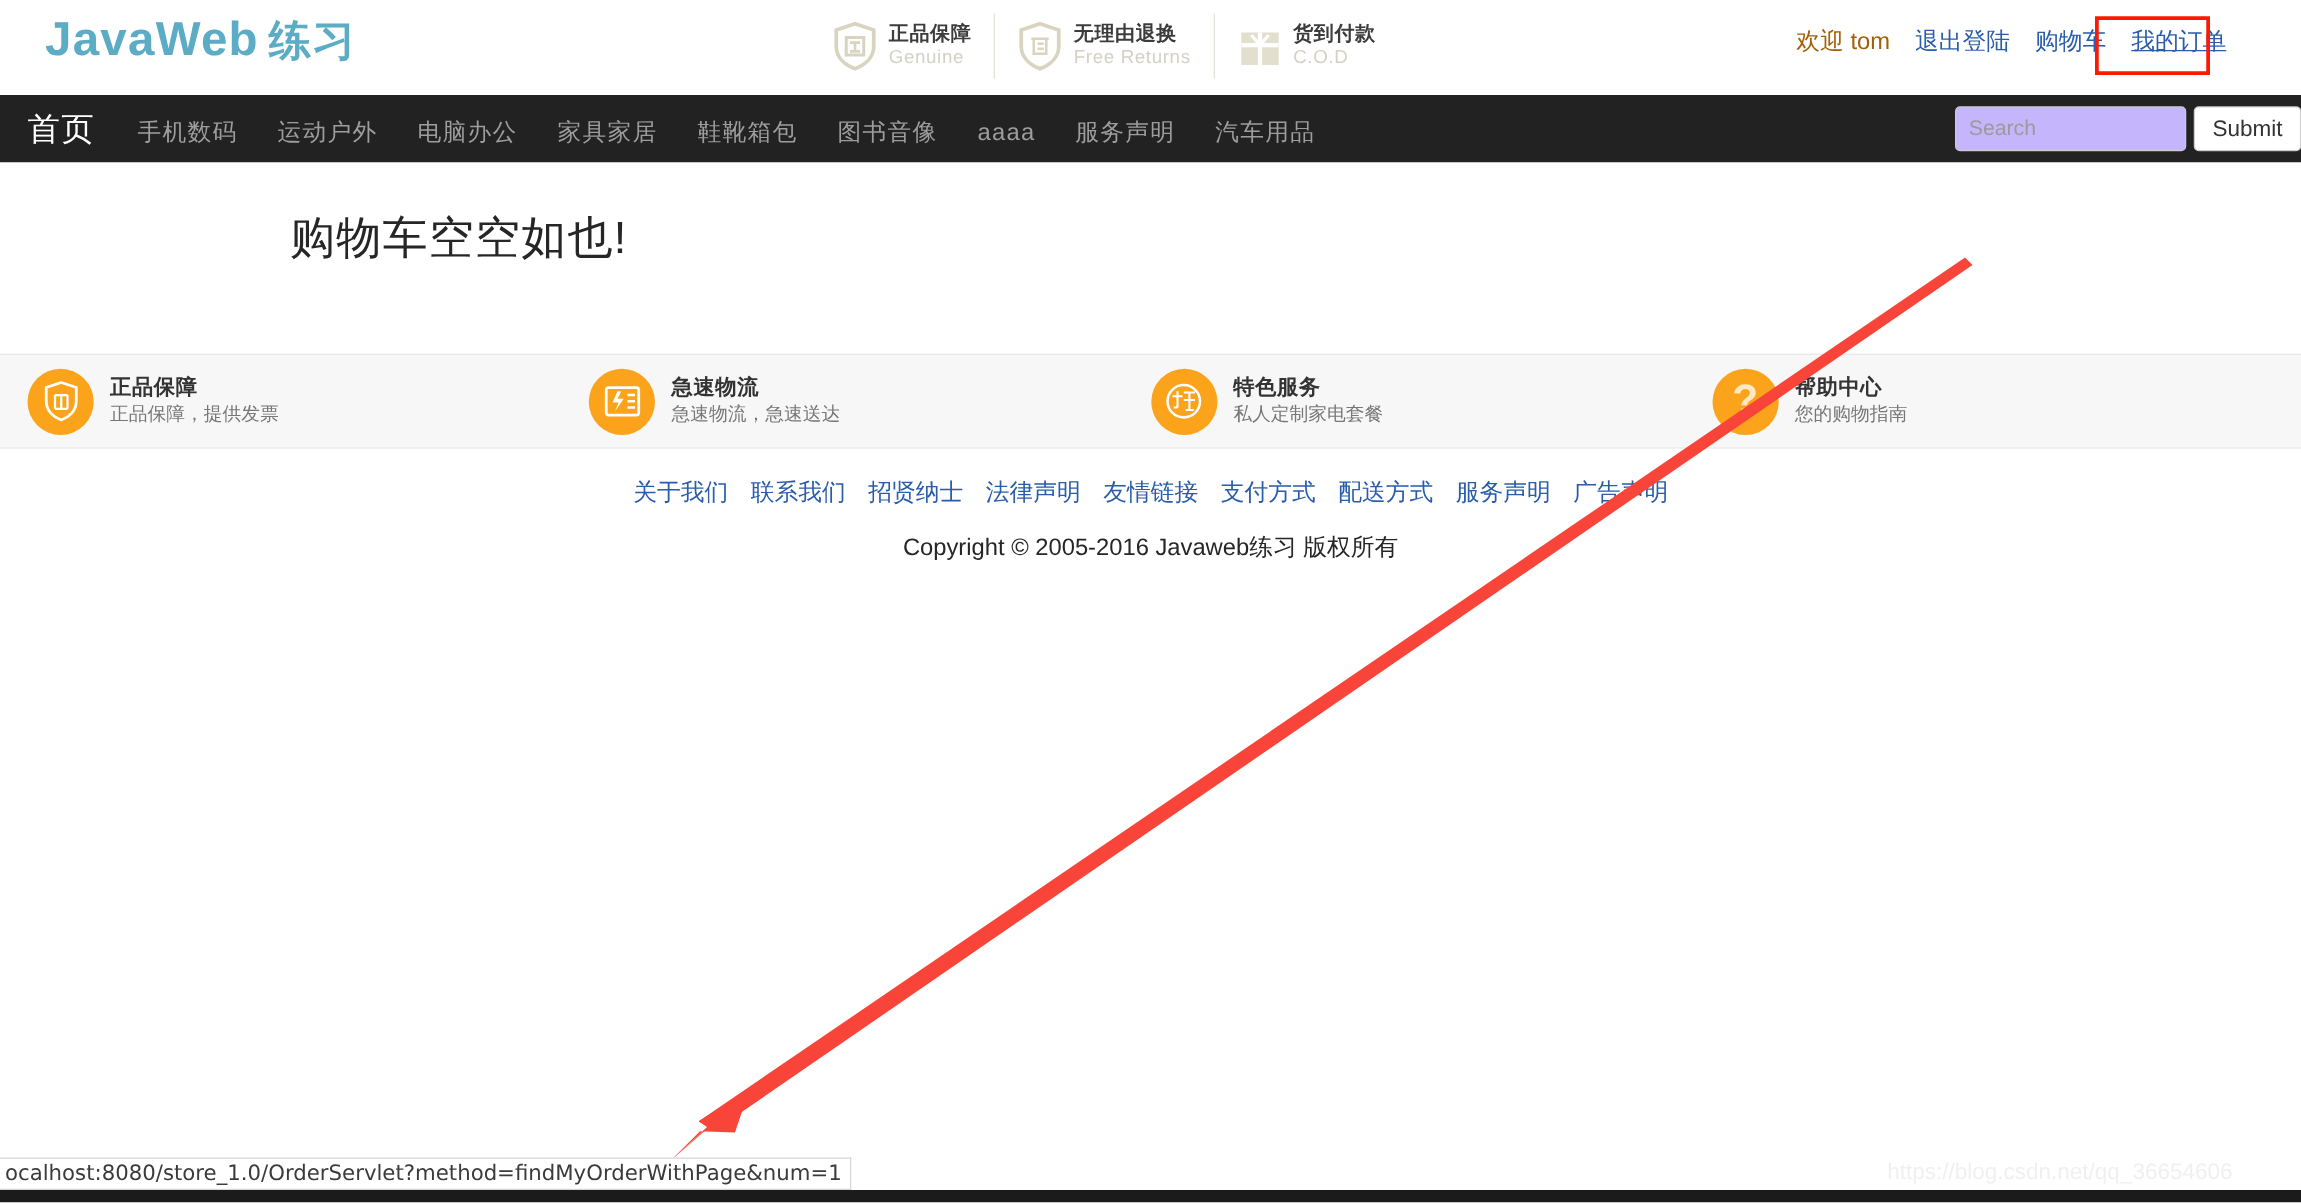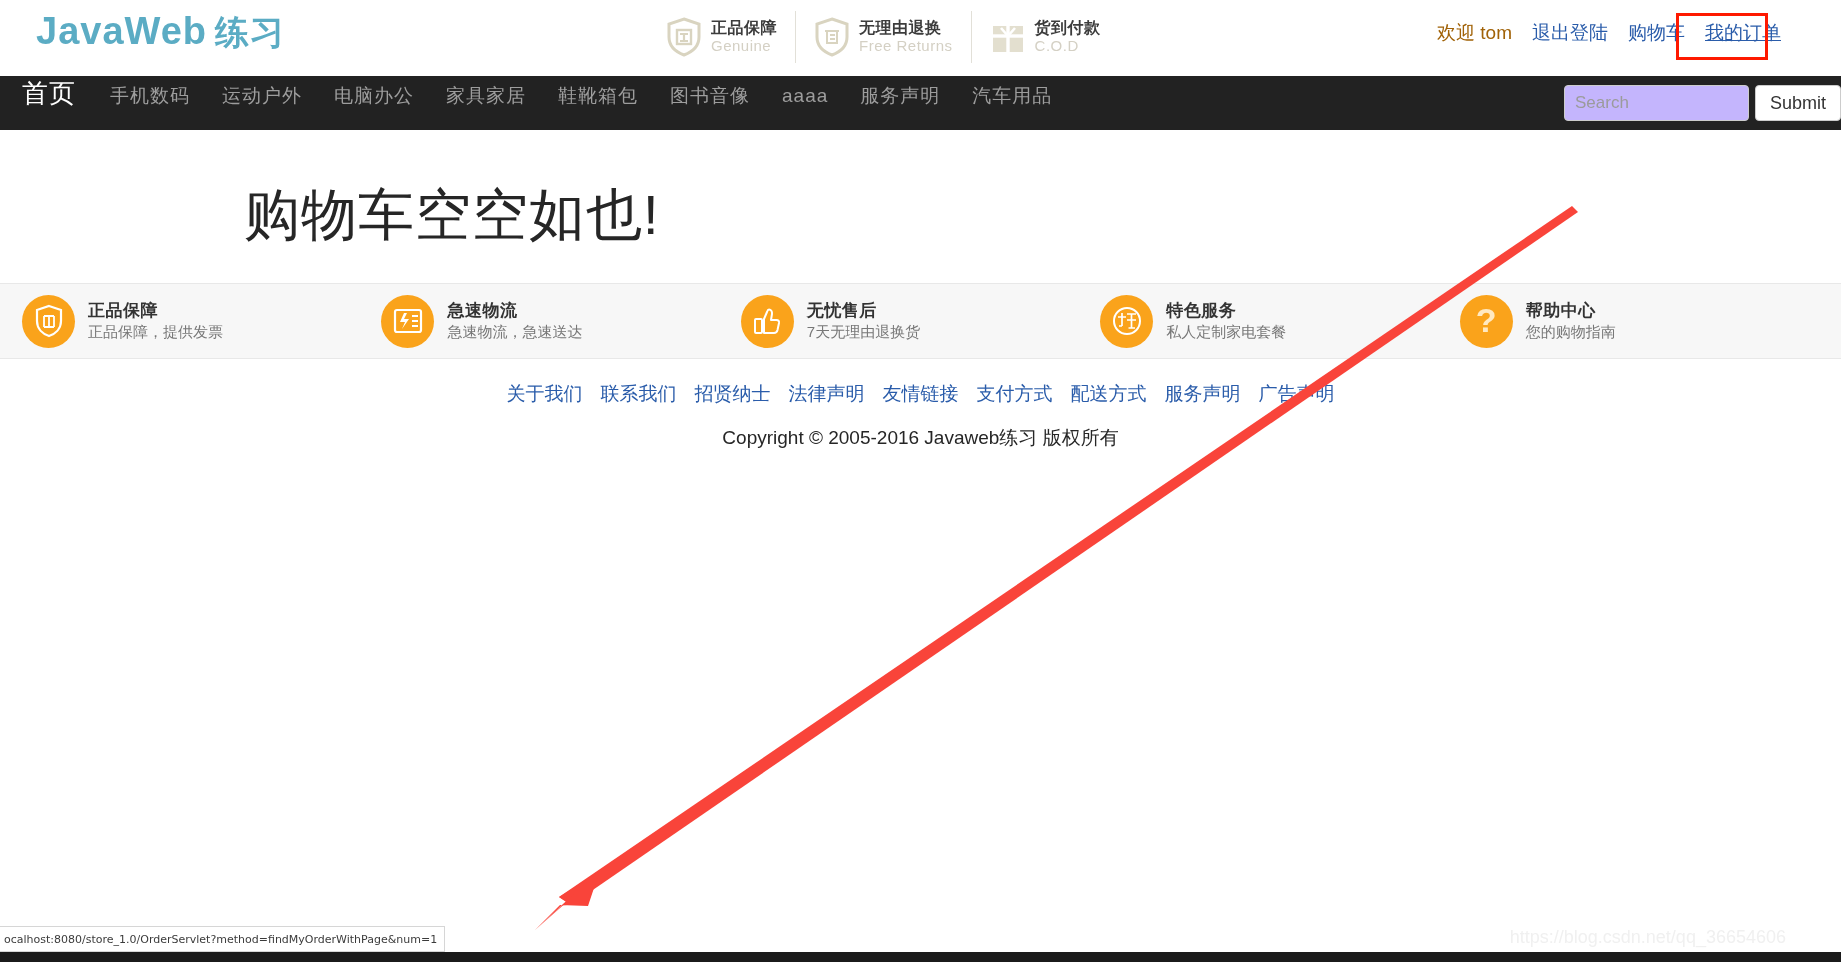--- a/index.html
+++ b/index.html
@@ -81,21 +81,21 @@
     border: 3px solid #fe1900;
     pointer-events: none;
   }
 
   
   .navbar {
     position: relative;
     height: 54px;
     background: #222222;
     display: flex;
-    align-items: flex-start;
+    align-items: center;
   }
   .nav-list {
     display: flex;
     align-items: baseline;
     padding-left: 22px;
   }
   .nav-home {
     color: #ffffff;
     font-size: 26px;
     margin-right: 34px;
@@ -142,24 +142,24 @@
 
   
   .main {
     position: relative;
     height: 153px;
     background: #fff;
   }
   .empty-title {
     position: absolute;
     left: 228px; top: 32px;
-    font-size: 56px;
+    font-size: 36px;
     color: #262626;
     font-weight: normal;
-    margin: 16px;
+    margin: 4px;
     letter-spacing: 1px;
   }
 
   
   .feature-band {
     position: relative;
     background: #f7f7f7;
     border-top: 1px solid #e8e8e8;
     border-bottom: 1px solid #e8e8e8;
     height: 76px;
@@ -236,21 +236,21 @@
   .status-bar {
     position: absolute;
     left: 0; bottom: 10px;
     height: 26px;
     background: #ffffff;
     border: 1px solid #d6d6d6;
     border-left: none;
     display: flex;
     align-items: center;
     padding: 0 7px 0 4px;
-    font-size: 11px;
+    font-size: 17px;
     color: #3b3b3b;
     font-family: "DejaVu Sans", "Liberation Sans", sans-serif;
     white-space: nowrap;
   }
   .bottom-strip {
     position: absolute;
     left: 0; bottom: 0;
     width: 1841px; height: 10px;
     background: #1b1b1b;
   }
@@ -374,33 +374,20 @@
           <path d="M12 7 L8 16 H13 L10 23 L17 13 H12 L15 7 Z" fill="#ffffff"></path>
           <path d="M20 10 H26 M20 15 H26 M20 20 H26" stroke="#ffffff" stroke-width="2" fill="none"></path>
         </svg>
       </span>
       <span class="feature-text">
         <span class="feature-title">急速物流</span><br>
         <span class="feature-sub">急速物流，急速送达</span>
       </span>
     </div>
 
-    <div class="feature">
-      <span class="feature-icon">
-        <svg width="30" height="30" viewBox="0 0 30 30">
-          <rect x="3" y="13" width="7" height="14" rx="1" fill="none" stroke="#ffffff" stroke-width="2"></rect>
-          <path d="M12 27 H22 C24 27 25 26 25.5 24 L27 17 C27.3 15 26.3 14 24.5 14 H19 L20 8
-                   C20.3 5.5 19 3.5 17 3.5 C16 3.5 15.5 4.5 15 6 L12 13 Z" fill="none" stroke="#ffffff" stroke-width="2" stroke-linejoin="round"></path>
-        </svg>
-      </span>
-      <span class="feature-text">
-        <span class="feature-title">无忧售后</span><br>
-        <span class="feature-sub">7天无理由退换货</span>
-      </span>
-    </div>
 
     <div class="feature">
       <span class="feature-icon">
         <svg width="34" height="34" viewBox="0 0 34 34">
           <circle cx="17" cy="17" r="13" fill="none" stroke="#ffffff" stroke-width="2"></circle>
           <path d="M8 13 H16 M12 9 V22 M12 22 H9 M17 10 H26 M21.5 10 V24 M17 16 H26 M18.5 24 H25" stroke="#ffffff" stroke-width="1.7" fill="none"></path>
         </svg>
       </span>
       <span class="feature-text">
         <span class="feature-title">特色服务</span><br>

